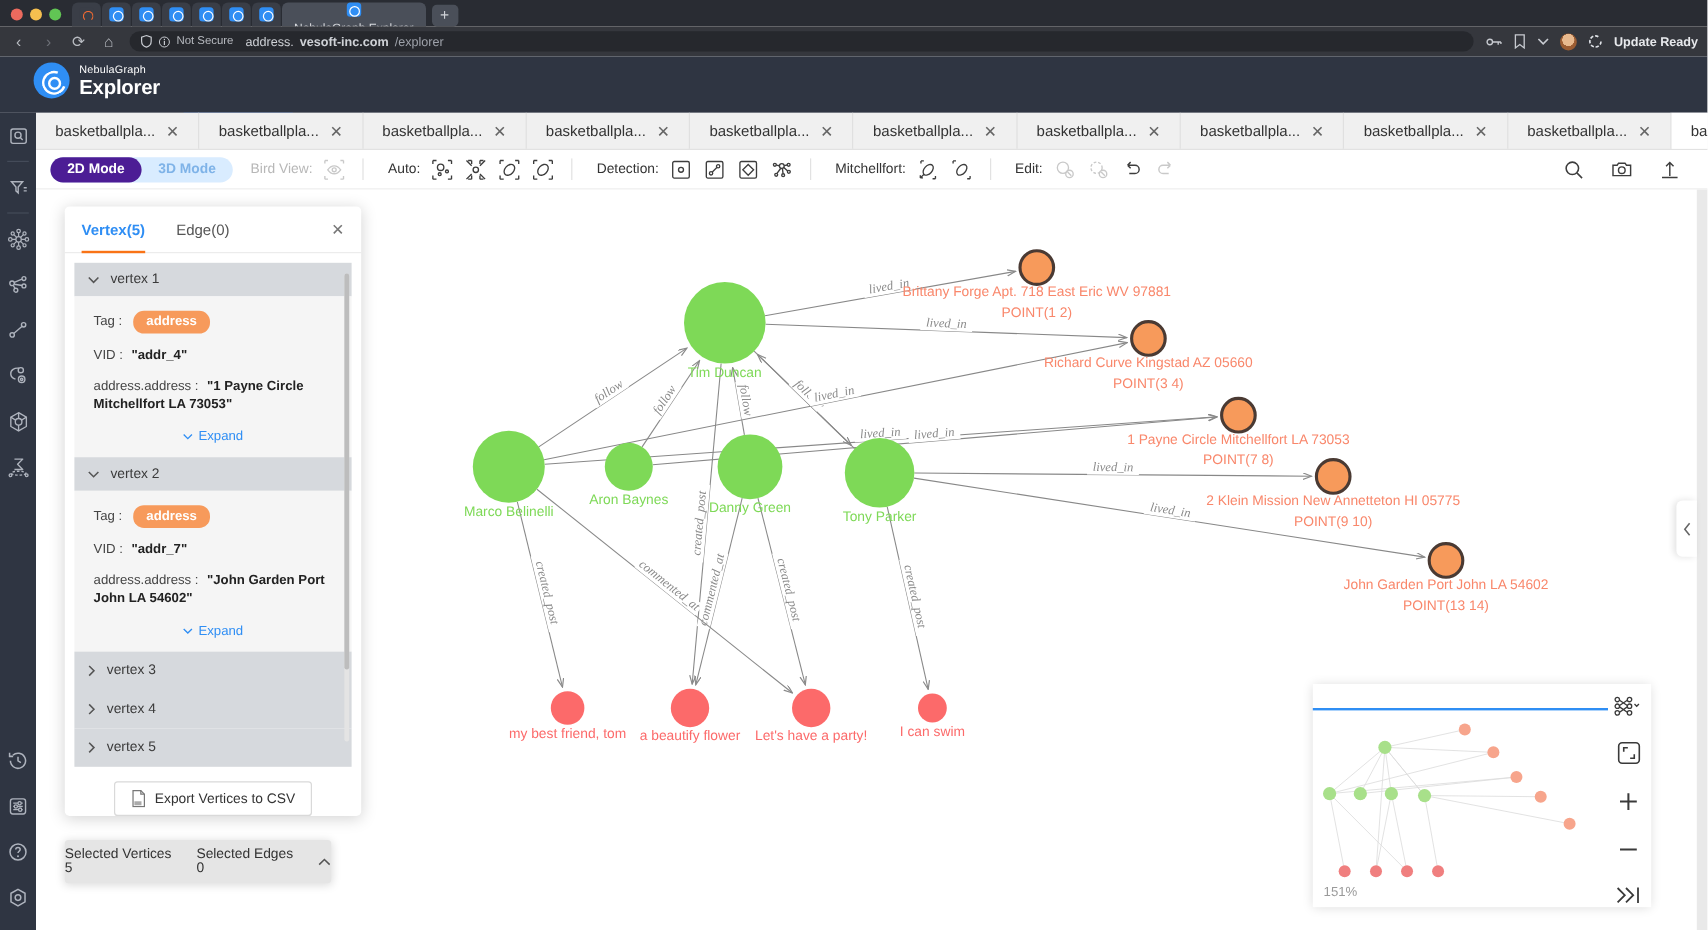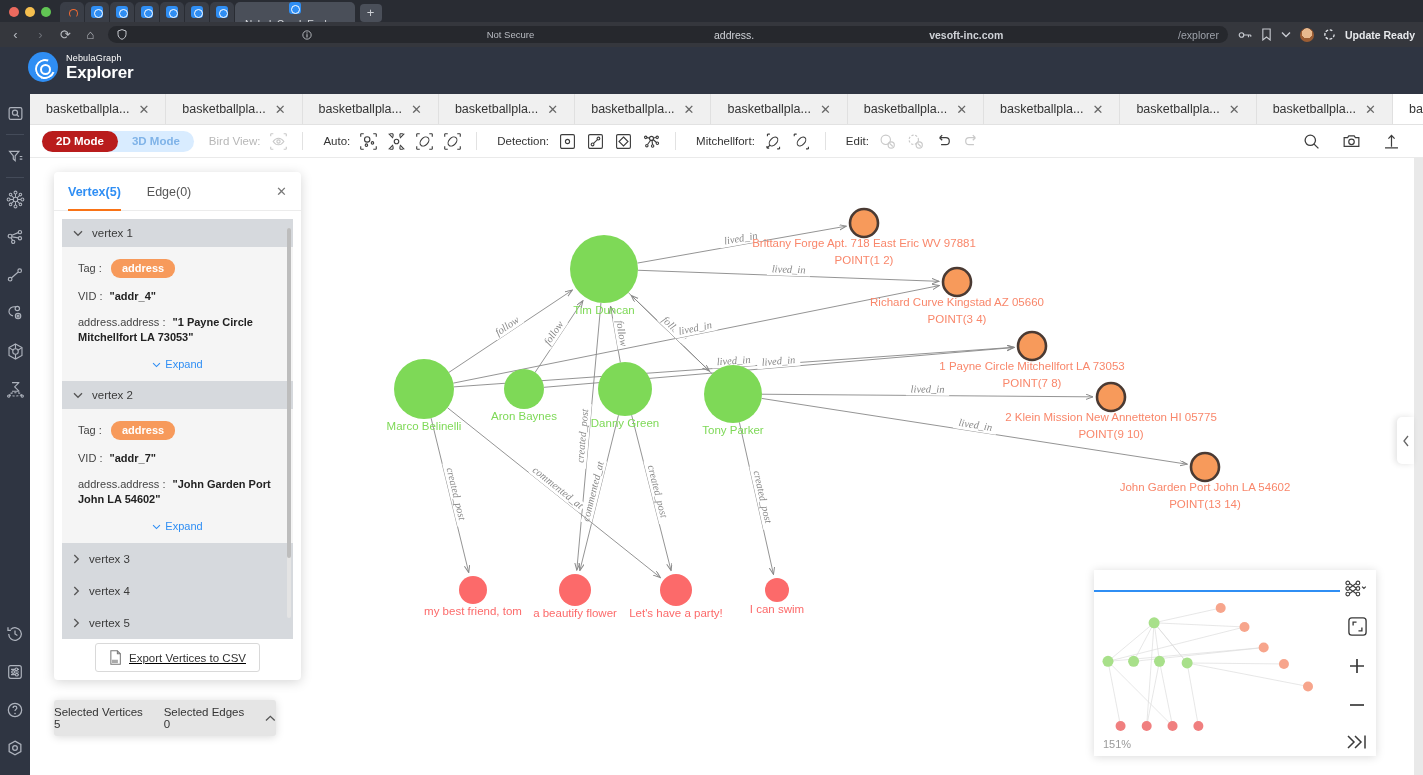--- a/index.html
+++ b/index.html
@@ -24,21 +24,21 @@
   .favi.orange{ background:#3a3e47; }
   .favi.orange::after{ border-color:#f06a32; border-bottom-color:transparent; }
   .newtab { width:22px; height:18px; margin-left:4px; background:#4a4f59; border-radius:4px;
             color:#cfd2d7; font-size:13px; line-height:17px; text-align:center; }
 
   .chrome-addr { position:absolute; left:0; top:22px; width:1423px; height:25px;
                  background:#35373d; display:flex; align-items:center; padding:0 8px; gap:10px; }
   .navbtn { color:#b9bcc2; font-size:13px; width:15px; text-align:center; }
   .navbtn.dim { color:#6d7077; }
   .omnibox { flex:1; height:17px; background:#26282d; border-radius:9px; display:flex;
-             align-items:center; gap:5px; padding:0 9px; font-size:10.5px; color:#cfd2d7;justify-content:space-between; }
+             align-items:center; gap:5px; padding:0 9px; font-size:10.5px; color:#cfd2d7; }
   .omni-ns { color:#b9bcc2; font-size:9.5px; }
   .chrome-right { display:flex; align-items:center; gap:9px; color:#c7cad0; font-size:11px; }
   .avatar-c { width:14px; height:14px; border-radius:50%;
               background:radial-gradient(circle at 50% 38%, #e8b98e 45%, #9c5d33 46%); }
   .upd { font-size:10.5px; color:#e7e9ec; font-weight:600; }
 
   
   .app-header { position:absolute; left:0; top:47px; width:1423px; height:47px; background:#2f3542; }
   .logo { position:absolute; left:28px; top:5px; display:flex; align-items:center; gap:8px; }
   .logo-mark { width:30px; height:30px; border-radius:50%; background:#2f8ef4; position:relative; }
@@ -75,21 +75,21 @@
          color:#333; border-right:1px solid #e0e0e0; white-space:nowrap; }
   .dtab.active{ background:#fff; border-right:none; }
   .dx{ color:#666; font-size:13px; }
 
   
   .toolbar{ position:absolute; left:30px; top:125px; width:1393px; height:33px; background:#fff;
             border-bottom:1px solid #eaeaea; display:flex; align-items:center; padding-left:12px; gap:9px; }
   .mode-switch{ display:flex; background:#d9ecff; border-radius:13px; height:21px; }
   .mode{ display:flex; align-items:center; padding:0 14px; font-size:11.5px; border-radius:13px;
          color:#7fb3e8; font-weight:600; }
-  .mode.active{ background:#b91c1c; color:#fff; }
+  .mode.active{ background:#4c1d95; color:#fff; }
   .tb-label{ font-size:11.5px; color:#333; margin-left:6px; }
   .tb-label.dim{ color:#b7b7b7; }
   .tb-ico{ width:19px; height:19px; color:#3d3d3d; display:block; }
   .tb-ico.dim{ color:#c9c9c9; }
   .tb-sep{ width:1px; height:18px; background:#e2e2e2; margin:0 5px; }
   .tb-right{ position:absolute; right:22px; display:flex; gap:21px; align-items:center; }
 
   
   .canvas{ position:absolute; left:30px; top:158px; width:1393px; height:617px; background:#fff;
            overflow:hidden; }
@@ -110,21 +110,21 @@
   .vbody{ background:#f5f5f5; padding:12px 16px 10px 16px; }
   .vrow{ font-size:11px; color:#333; margin-bottom:11px; line-height:15px; }
   .vkey{ color:#444; }
   .vval{ color:#222; font-weight:600; }
   .pill{ background:#f79a5b; color:#fff; font-size:11px; font-weight:700; border-radius:9px;
          padding:2px 11px; display:inline-block; }
   .vexpand{ text-align:center; color:#2f8ef4; font-size:11px; padding:2px 0 1px 0; }
   .vscroll{ position:absolute; right:2px; top:9px; width:4px; height:390px; background:#e4e4e4;
             border-radius:2px; }
   .vscroll i{ display:block; width:4px; height:330px; background:#bdbdbd; border-radius:2px; }
-  .vp-foot{ height:37px; display:flex; align-items:flex-start; justify-content:center;text-decoration:underline; }
+  .vp-foot{ height:37px; display:flex; align-items:flex-end; justify-content:center; }
   .csvbtn{ border:1px solid #d9d9d9; border-radius:3px; background:#fff; padding:6px 13px;
            font-size:11.5px; color:#333; display:flex; align-items:center; gap:7px; }
 
   
   .statusbar{ position:absolute; left:54px; top:700px; width:222px; height:36px; background:#e5e5e5;
               box-shadow:0 1px 8px rgba(0,0,0,.15); border-radius:3px; display:flex;
               align-items:center; justify-content:center; gap:14px; font-size:11.5px; color:#333; }
 
   
   .minimap{ position:absolute; left:1094px; top:570px; width:282px; height:186px; background:#fff;

